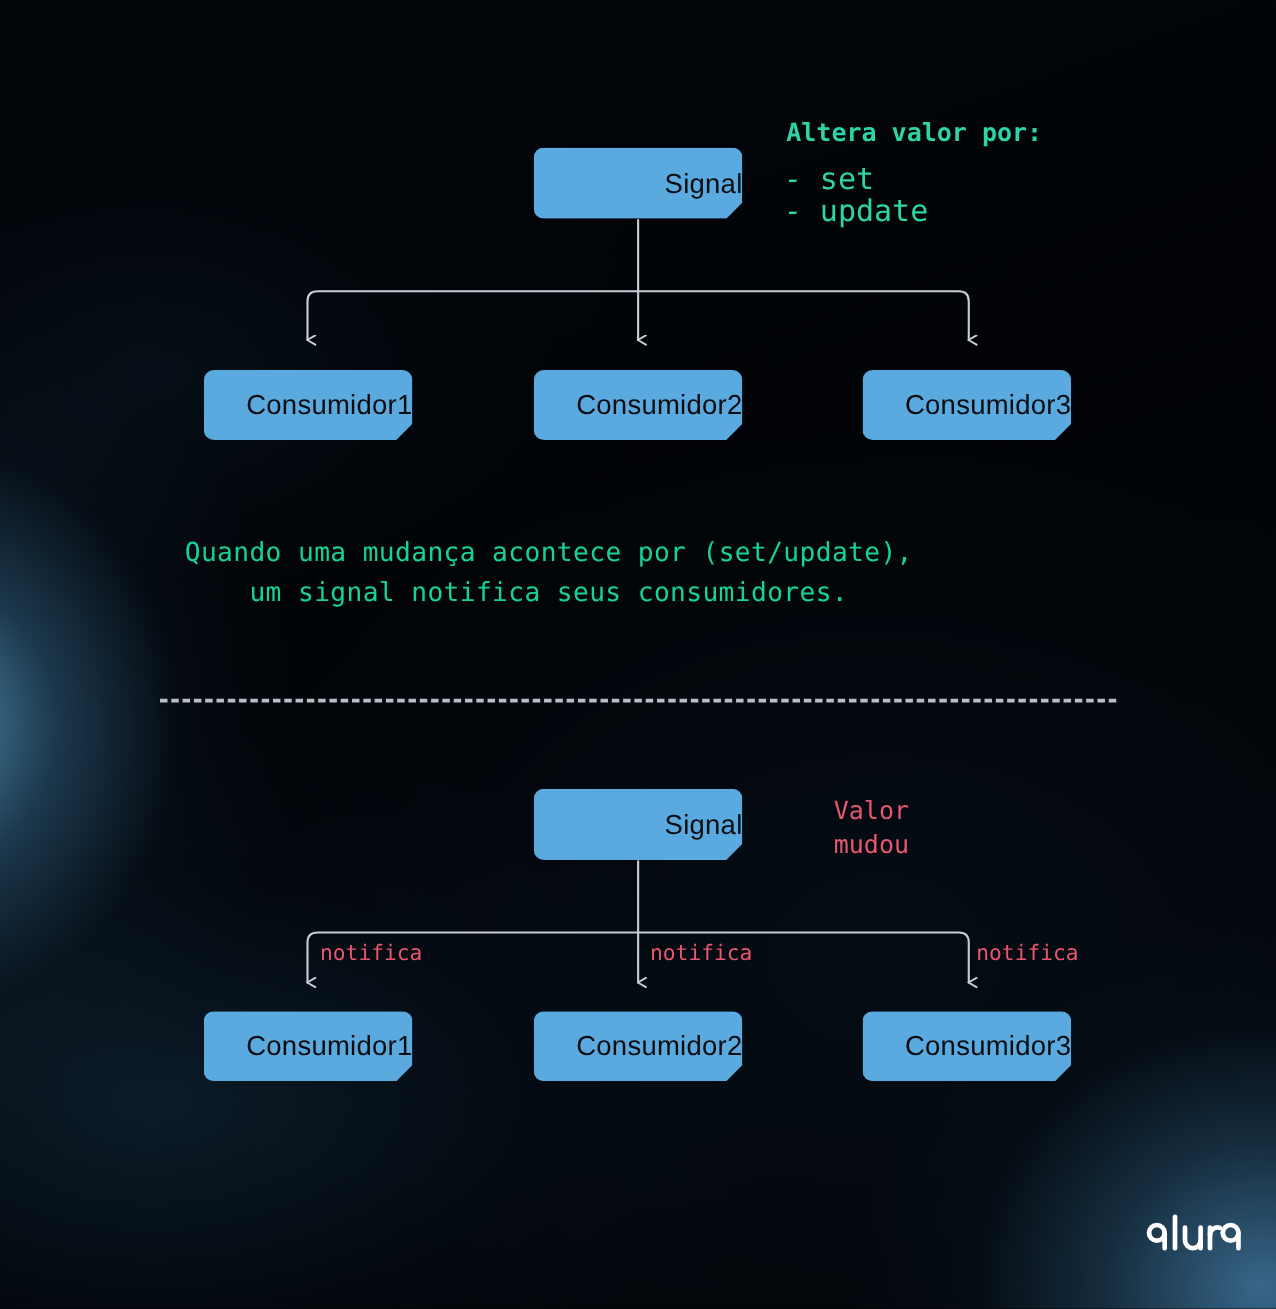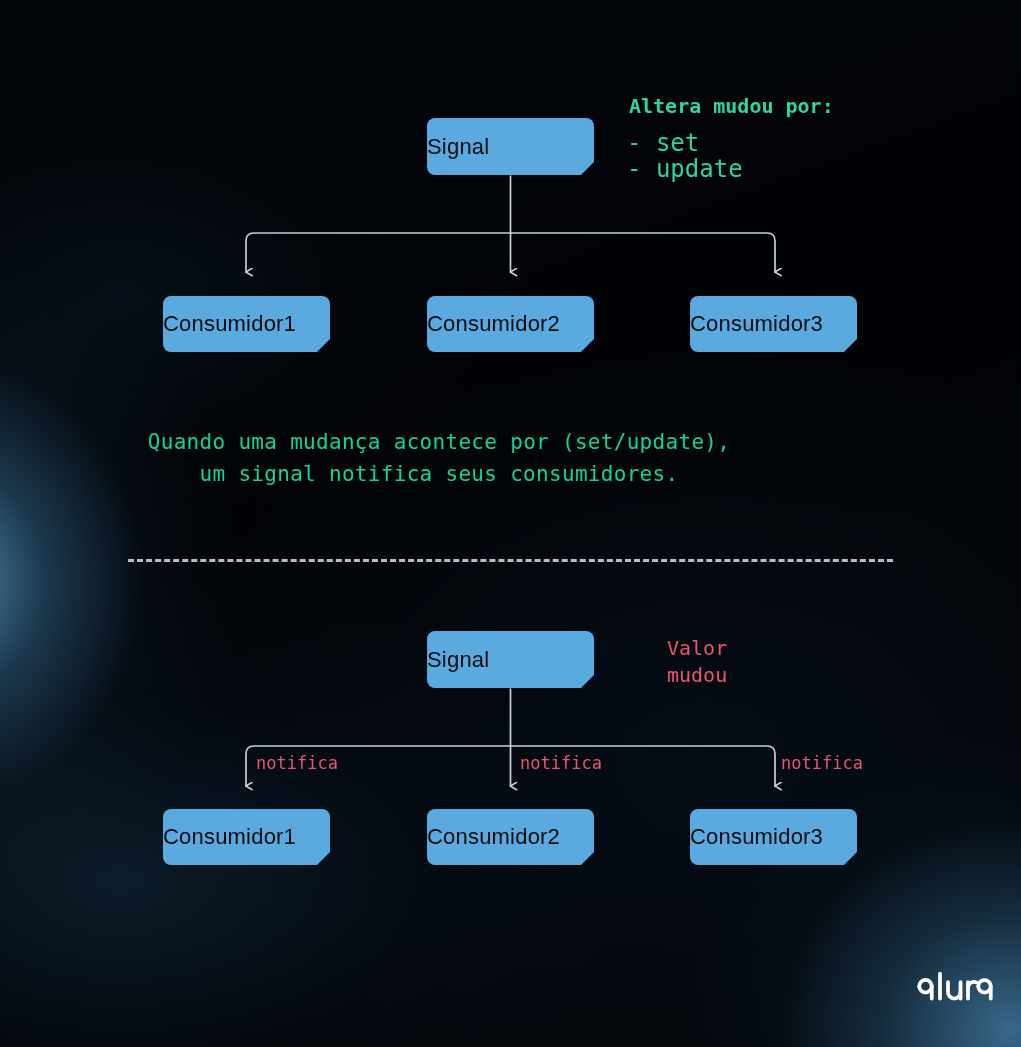--- a/index.html
+++ b/index.html
@@ -36,21 +36,21 @@
     width: 1021px;
     height: 1047px;
     pointer-events: none;
   }
 
   
   .node {
     position: absolute;
     display: flex;
     align-items: center;
-    justify-content: flex-start;
+    justify-content: flex-end;
     background: #5aaadf;
     color: #0a0c10;
     font-size: 22px;
     font-family: "Liberation Sans", sans-serif;
     letter-spacing: 0.2px;
     
     border-radius: 8px 8px 0 8px;
     clip-path: polygon(0 0, 100% 0, 100% calc(100% - 13px), calc(100% - 13px) 100%, 0 100%);
     box-shadow: 0 0 0 0 rgba(0,0,0,0);
   }
@@ -177,21 +177,21 @@
   <div class="node" id="node-c1-top">
     <span class="node-label">Consumidor1</span>
   </div>
   <div class="node" id="node-c2-top">
     <span class="node-label">Consumidor2</span>
   </div>
   <div class="node" id="node-c3-top">
     <span class="node-label">Consumidor3</span>
   </div>
 
-  <div class="mono" id="annot-altera">Altera mudou por:</div>
+  <div class="mono" id="annot-altera">Altera valor por:</div>
   <div class="mono" id="annot-methods">- set
 - update</div>
 
   <div id="caption-top">Quando uma mudança acontece por (set/update),
 um signal notifica seus consumidores.</div>
 
   <div id="divider"></div>
 
   <div class="node" id="node-signal-bottom">
     <span class="node-label">Signal</span>

